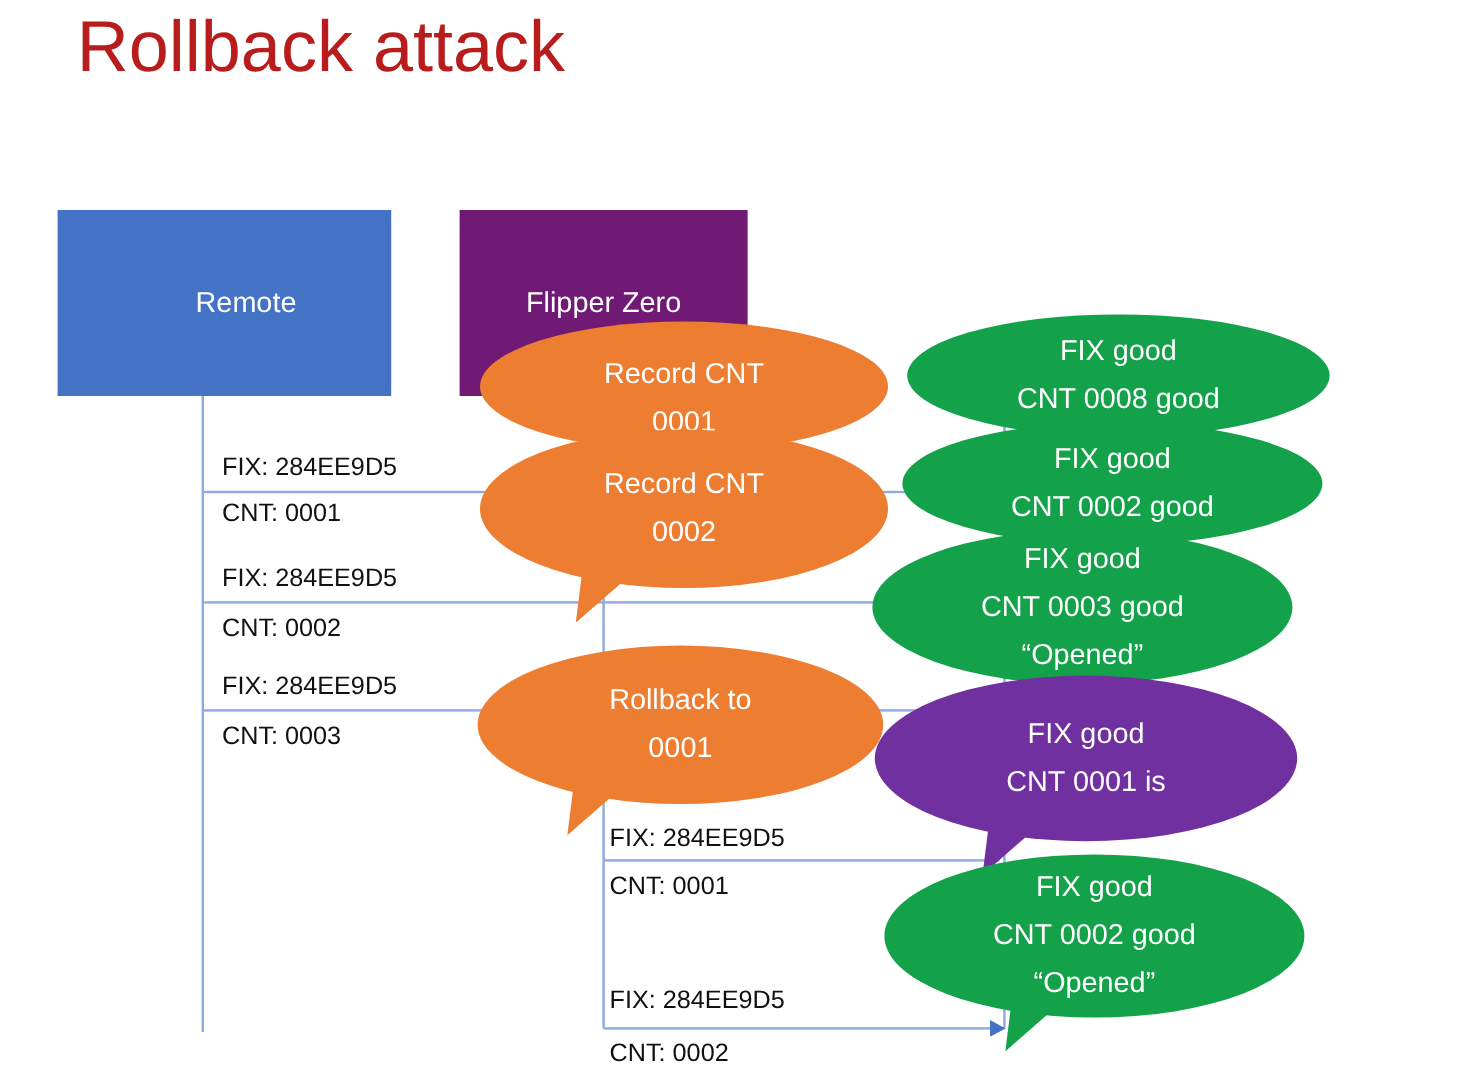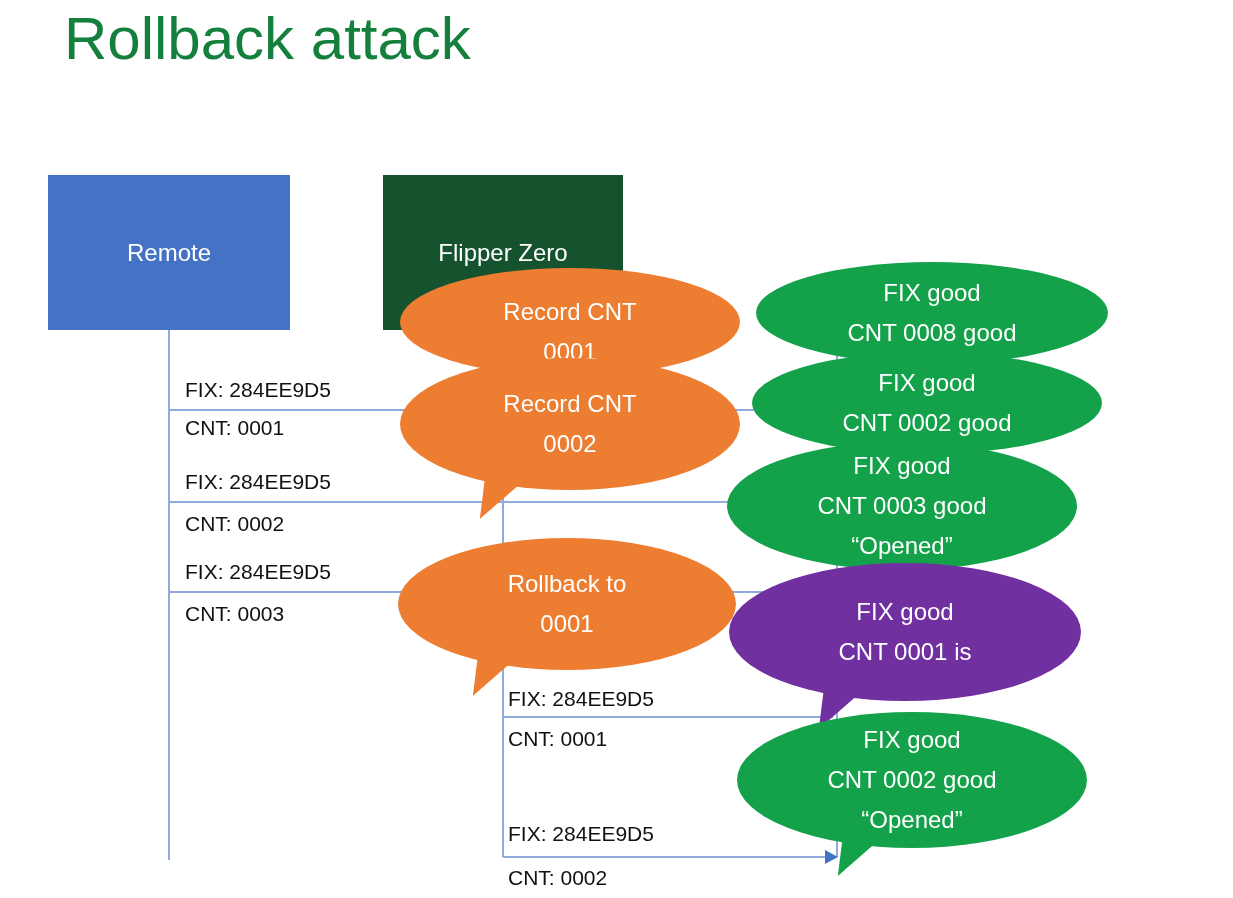--- a/index.html
+++ b/index.html
@@ -1,24 +1,24 @@
 <!DOCTYPE html>
 <html><head>
 <meta charset="utf-8">
 <style>
   html,body{margin:0;padding:0;background:#ffffff;}
   .slide{position:relative;width:1233px;height:898px;background:#ffffff;overflow:hidden;
          font-family:"Liberation Sans",sans-serif;}
-  .title{position:absolute;left:64px;top:4px;margin:0;font-size:60px;font-weight:400;color:#15803d;text-align:right;}
+  .title{position:absolute;left:64px;top:4px;margin:0;font-size:60px;font-weight:400;color:#b91c1c;text-align:right;}
 
   
   .actor{position:absolute;top:175px;height:155px;display:flex;align-items:center;justify-content:center;
          color:#fff;font-size:24px;z-index:2;}
-  .actor-remote{left:48px;width:242px;background:#4472C4;}
-  .actor-flipper{left:383px;width:240px;background:#14532d;}
+  .actor-remote{left:48px;width:242px;background:#4472C4;padding-left:36px;}
+  .actor-flipper{left:383px;width:240px;background:#701a75;}
   .actor-receiver{left:717px;width:240px;background:#13A24A;}
 
   
   .lifeline{position:absolute;width:2px;top:330px;background:#8FAADC;z-index:0;}
   .ll-remote{left:168px;height:530px;}
   .ll-flipper{left:502px;height:527px;}
   .ll-receiver{left:836px;height:527px;}
   .msg-line{position:absolute;height:2px;background:#8FAADC;z-index:1;}
   .m1{left:169px;top:409px;width:668px;}
   .m2{left:169px;top:501px;width:668px;}

